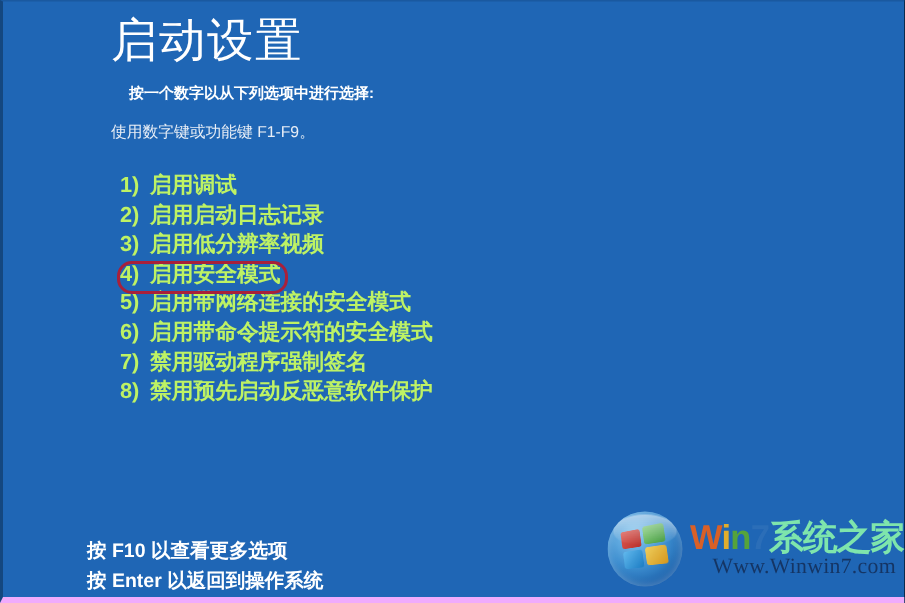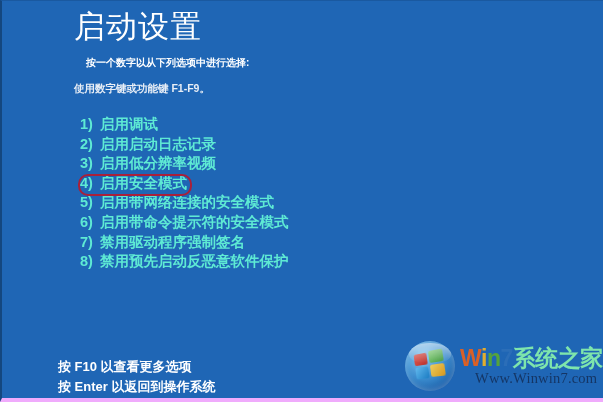--- a/index.html
+++ b/index.html
@@ -46,37 +46,37 @@
     white-space: nowrap;
   }
 
   
   #hint {
     position: absolute;
     left: 72px;
     top: 80px;
     font-size: 10.5px;
     line-height: 15px;
-    font-weight: 700;
+    font-weight: 400;
     color: #e8eef6;
     white-space: nowrap;
   }
 
   
   #options {
     position: absolute;
     left: 78px;
     top: 114px;
     width: 430px;
   }
   .opt {
     font-size: 14.5px;
     line-height: 19.6px;
     font-weight: 700;
-    color: #5eead4;
+    color: #bef264;
     white-space: nowrap;
     position: relative;
   }
   .opt .num {
     display: inline-block;
     min-width: 20px;
   }
 
   
   #highlight-box {

